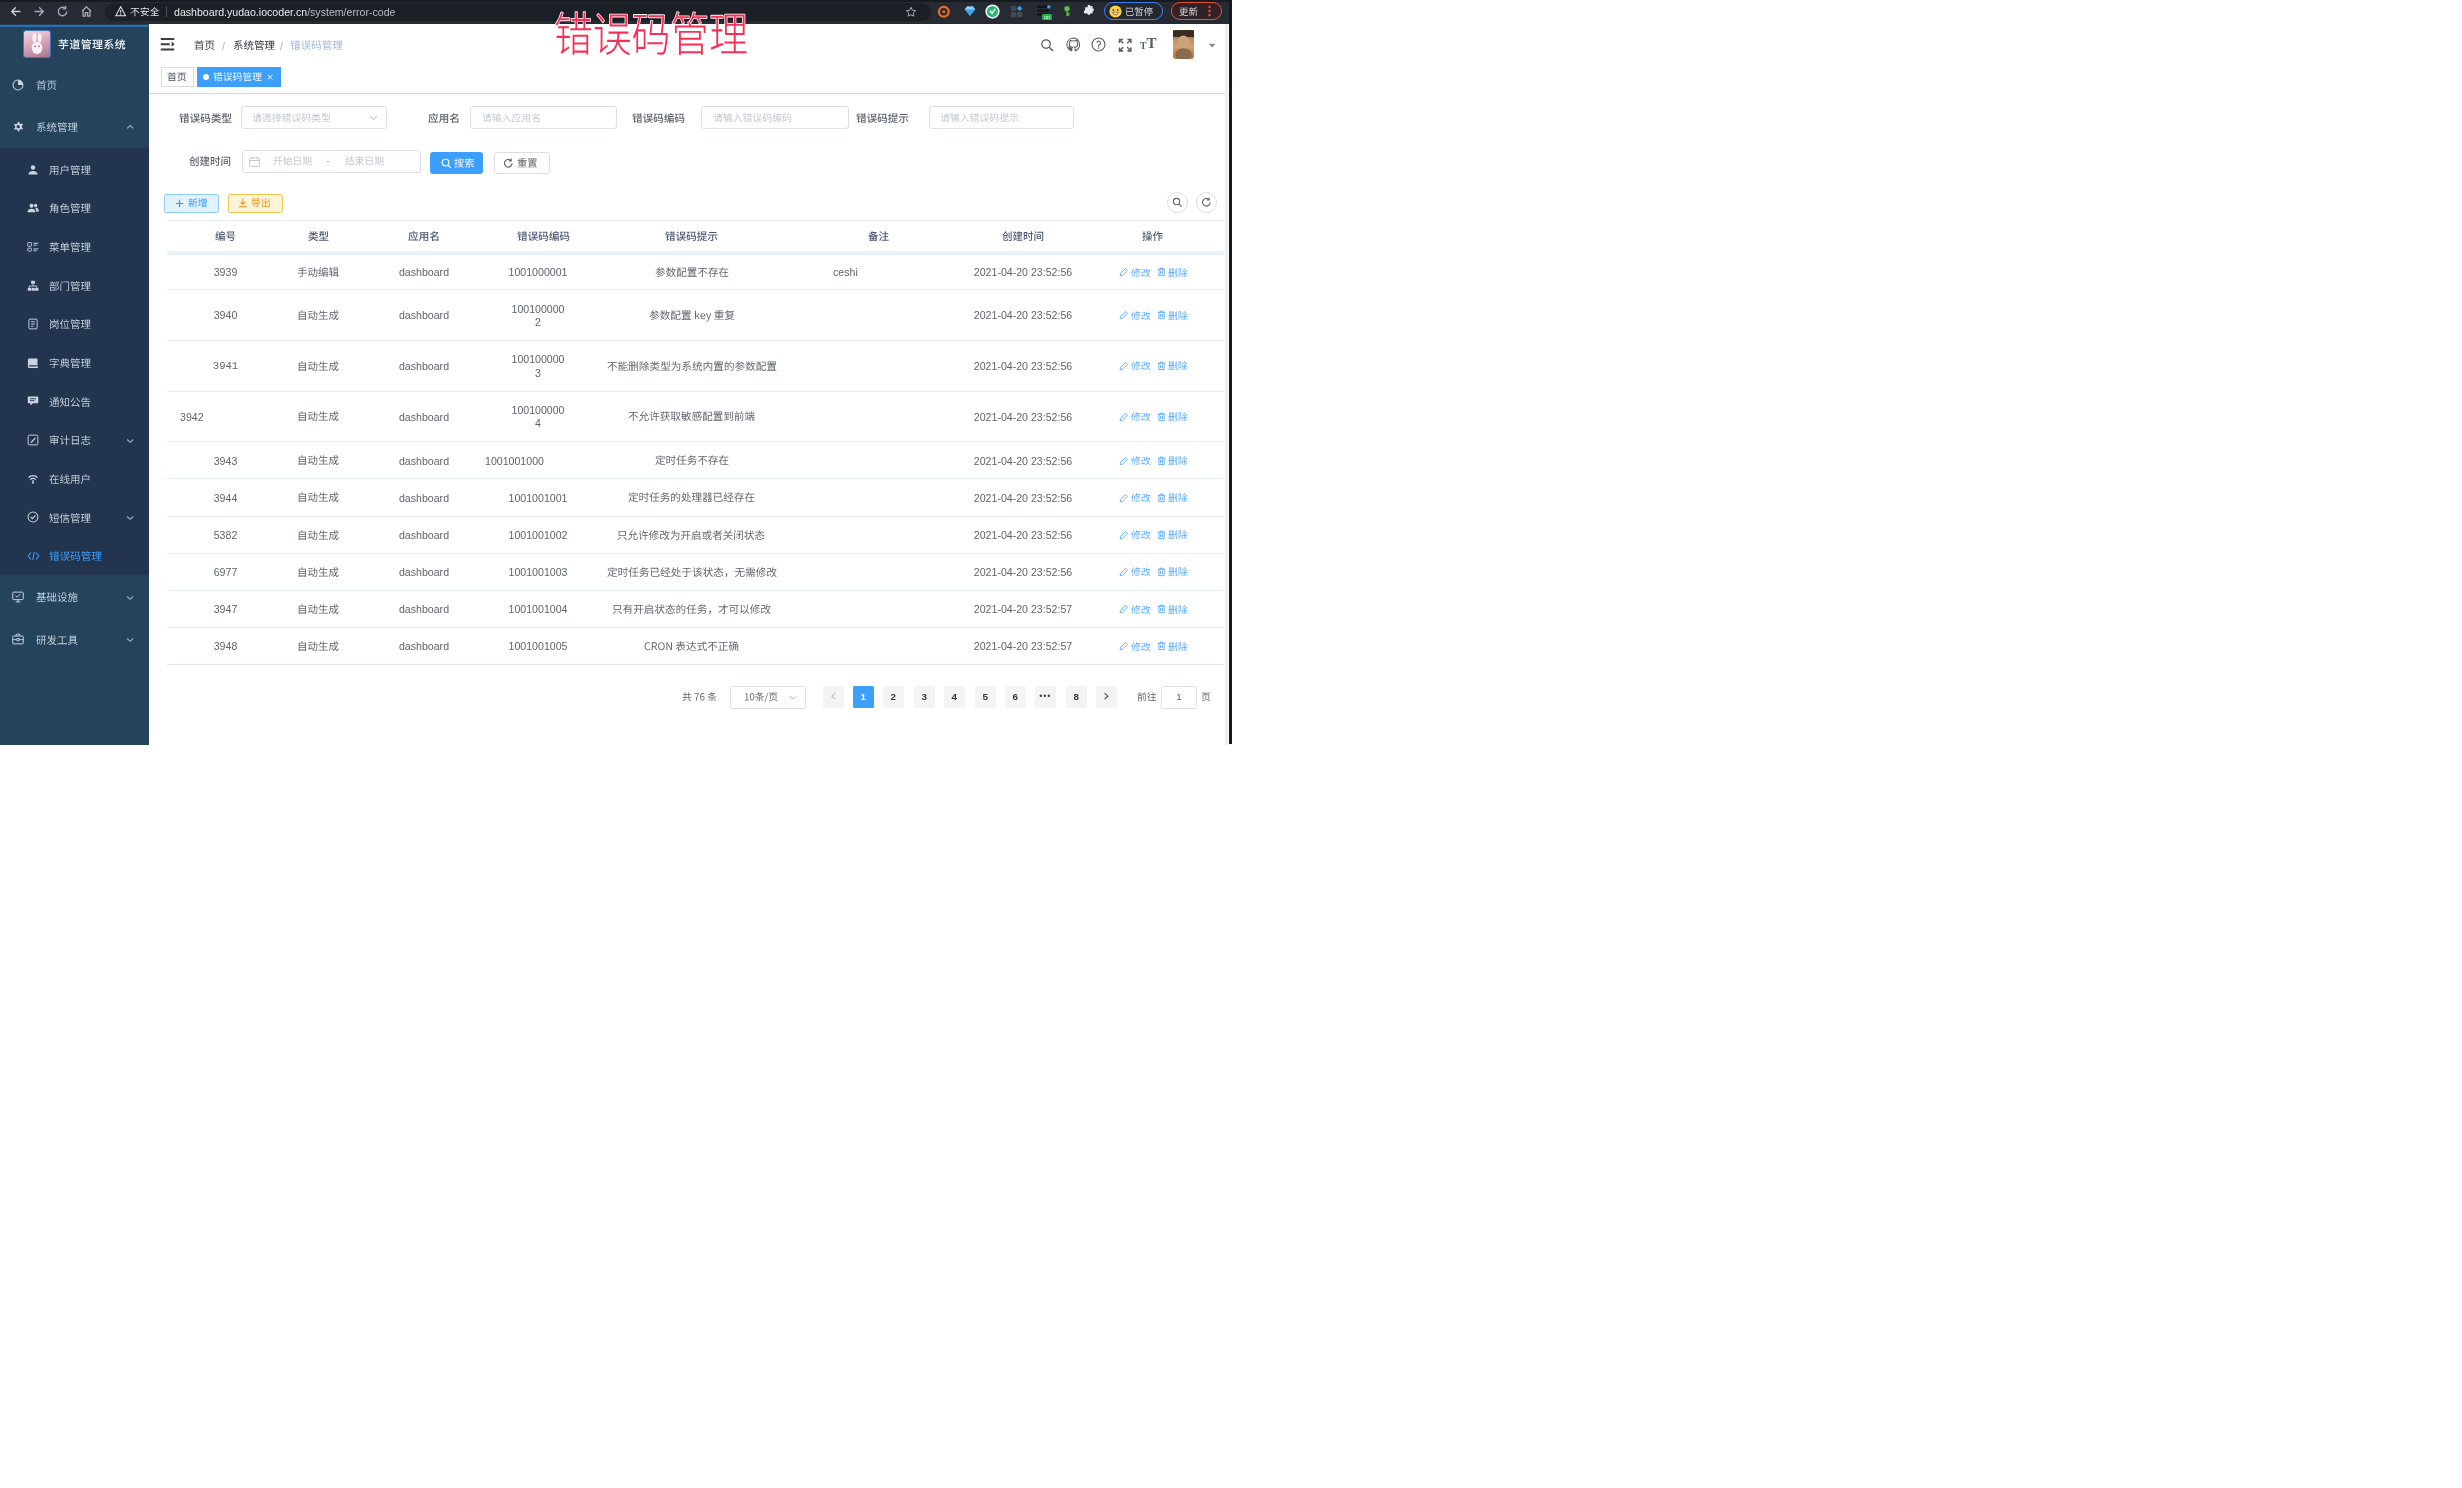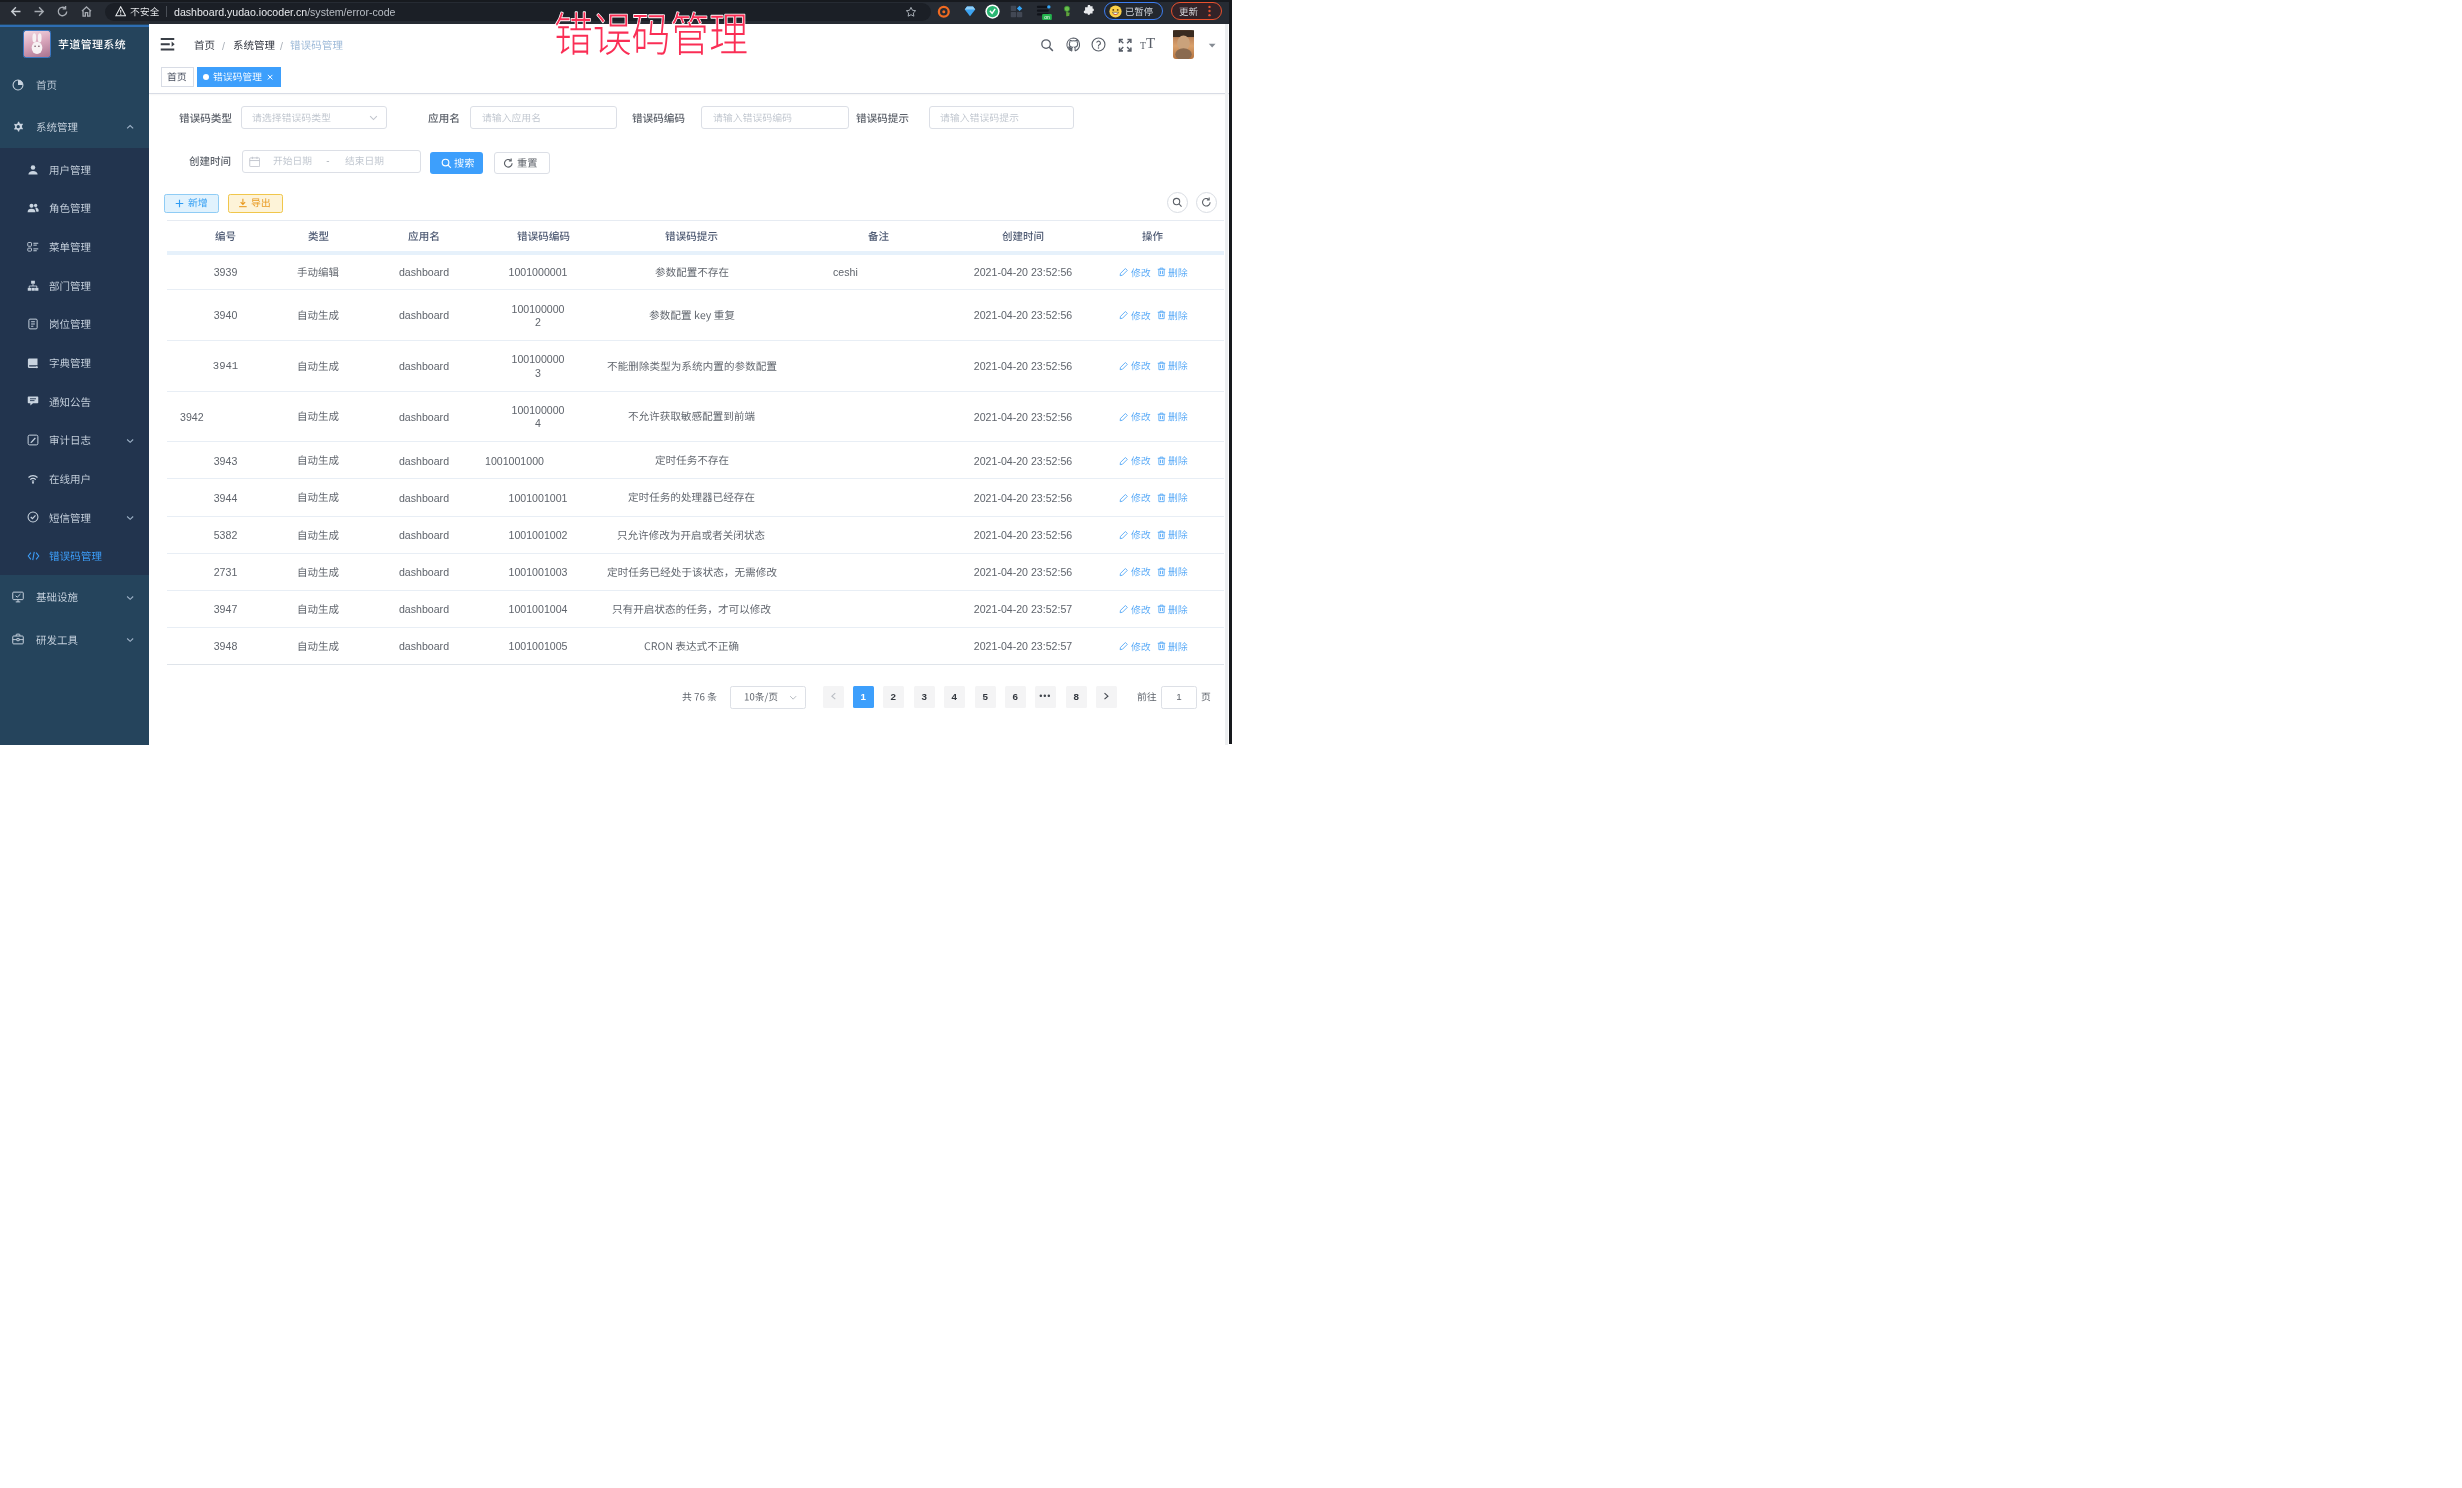--- a/index.html
+++ b/index.html
@@ -495,21 +495,21 @@
   </svg>
 <svg class="abs" style="left:1091px;top:37px" width="15" height="15" viewBox="0 0 20 20">
     <circle cx="10" cy="10" r="8.6" stroke="#585e68" stroke-width="1.5" fill="none"></circle>
     <path d="M7.6 7.6 a2.5 2.5 0 1 1 3.4 2.8 c-.7 .3 -1 .8 -1 1.6 v.6" stroke="#585e68" stroke-width="1.5" fill="none"></path>
     <circle cx="10" cy="14.6" r="1" fill="#585e68"></circle>
   </svg>
 <svg class="abs" style="left:1118px;top:38px" width="14.4" height="14.4" viewBox="0 0 19 19">
     <path d="M2 6.5 V2 H6.5 M12.5 2 H17 V6.5 M17 12.5 V17 H12.5 M6.5 17 H2 V12.5" stroke="#585e68" stroke-width="2" fill="none"></path>
     <path d="M2.5 2.5 L7 7 M16.5 2.5 L12 7 M16.5 16.5 L12 12 M2.5 16.5 L7 12" stroke="#585e68" stroke-width="1.8" fill="none"></path>
   </svg>
-<div class="abs" style="left:1140px;top:35px;width:21px;height:19.7px;color:#585e68;font-weight:normal;font-size:15px;font-family:'Liberation Serif',serif"><span style="font-size:9.8px;vertical-align:-0.8px">T</span><span>T</span></div>
+<div class="abs" style="left:1140px;top:35px;width:21px;height:19.7px;color:#585e68;font-weight:bold;font-size:15px;font-family:'Liberation Serif',serif"><span style="font-size:9.8px;vertical-align:-0.8px">T</span><span>T</span></div>
 <div class="abs" style="left:1173px;top:29.5px;width:21px;height:29px;border-radius:3px;background:linear-gradient(180deg,#6d4a33 0%,#c1885c 30%,#d9a06b 55%,#b5733f 100%)"></div>
 <svg class="abs" style="left:1173px;top:29.5px" width="21" height="29" viewBox="0 0 28 38">
     <rect x="0" y="0" width="28" height="9" fill="#3a2b20"></rect>
     <ellipse cx="14" cy="17" rx="8.5" ry="10" fill="#caa27b"></ellipse>
     <ellipse cx="14" cy="32" rx="11" ry="8" fill="#8a6a4f"></ellipse>
   </svg>
 <svg class="abs" style="left:1208px;top:43px" width="8.3" height="5.3" viewBox="0 0 11 7">
     <path d="M1 1 L5.5 6 L10 1 Z" fill="#858b93"></path>
   </svg>
 <div class="abs" style="left:149px;top:64px;width:1082px;height:29px;background:#fff;border-bottom:0.8px solid #d8dce5;box-shadow:0 0.8px 2.3px rgba(0,0,0,.06)"></div>
@@ -976,21 +976,21 @@
     <use href="#g107" x="1000"></use>
   </svg>
 <svg class="abs" style="left:1157px;top:530px" width="9" height="9.8" viewBox="0 0 12 13">
     <path d="M1 3 H11 M4 3 V1.5 H8 V3 M2.5 3 V11.5 H9.5 V3 M4.7 5 V9.5 M7.3 5 V9.5" stroke="#55a8f7" stroke-width="1.2" fill="none"></path>
   </svg>
 <svg style="position:absolute;left:1168px;top:530px;overflow:visible" width="19.7" height="9.8" viewBox="0 -860 2000.0 1000" preserveAspectRatio="none" fill="#55a8f7">
     <use href="#g108" x="0"></use>
     <use href="#g109" x="1000"></use>
   </svg>
 <div class="abs" style="left:167px;top:553px;width:1057px;height:0.8px;background:#e8eef5"></div>
-<div style="position:absolute;left:180px;top:564px;width:91px;font-size:10.6px;line-height:16px;color:#5f646c;text-align:center;font-weight:400;">2731</div>
+<div style="position:absolute;left:180px;top:564px;width:91px;font-size:10.6px;line-height:16px;color:#5f646c;text-align:center;font-weight:400;">6977</div>
 <svg style="position:absolute;left:297px;top:567px;overflow:visible" width="42" height="10.6" viewBox="0 -860 4000.0 1000" preserveAspectRatio="none" fill="#5f646c">
     <use href="#g110" x="0"></use>
     <use href="#g100" x="1000"></use>
     <use href="#g111" x="2000"></use>
     <use href="#g112" x="3000"></use>
   </svg>
 <div style="position:absolute;left:371px;top:564px;width:106px;font-size:10.6px;line-height:16px;color:#5f646c;text-align:center;font-weight:400;">dashboard</div>
 <div style="position:absolute;left:485px;top:564px;width:106px;font-size:10.6px;line-height:16px;color:#5f646c;text-align:center;font-weight:400;">1001001003</div>
 <svg style="position:absolute;left:607px;top:567px;overflow:visible" width="170" height="10.6" viewBox="0 -860 16000.0 1000" preserveAspectRatio="none" fill="#5f646c">
     <use href="#g131" x="0"></use>

